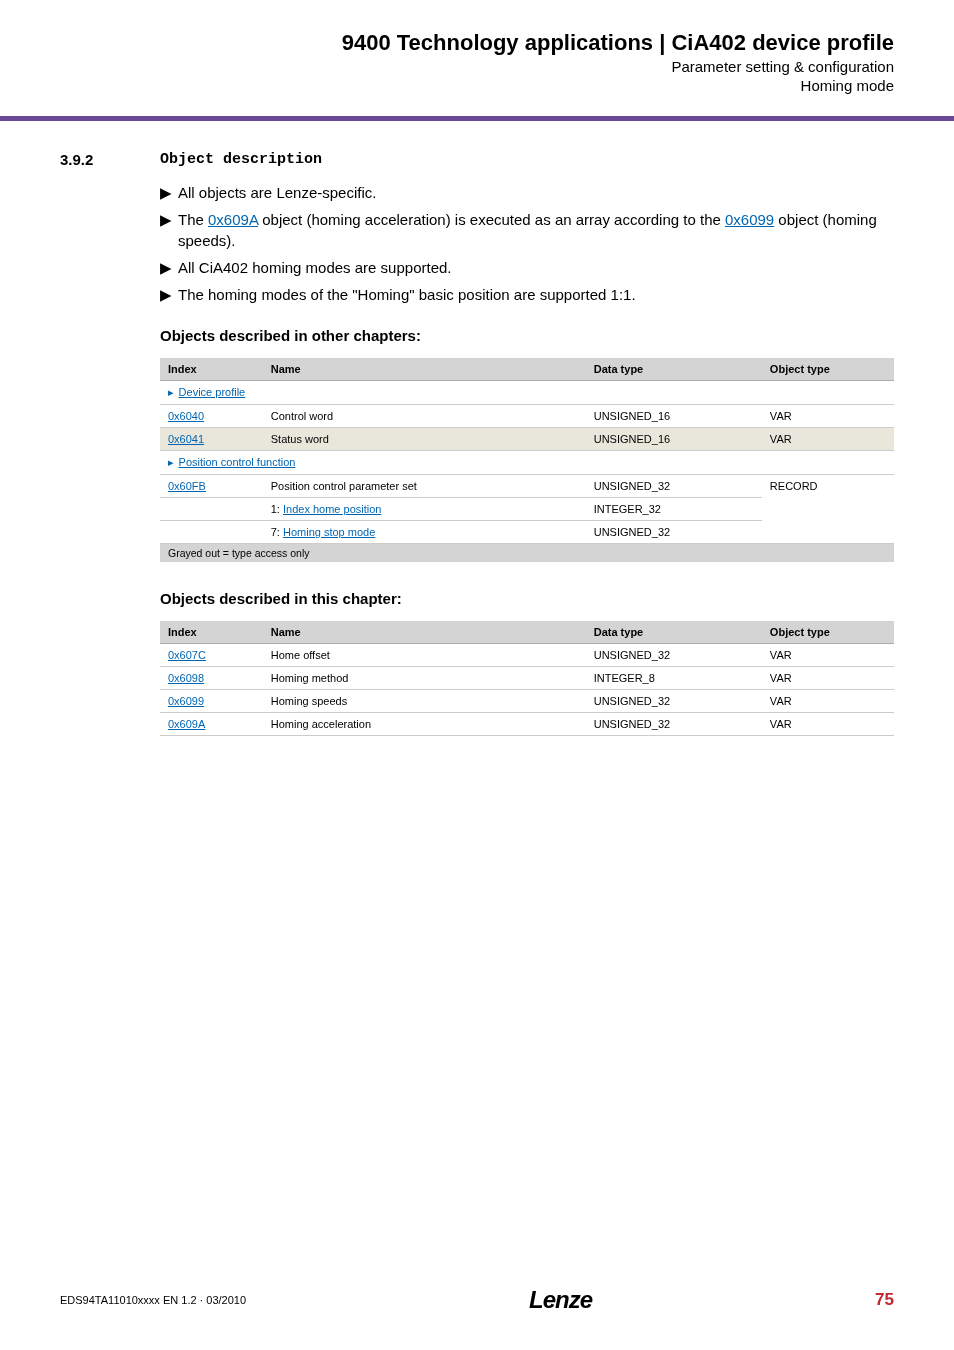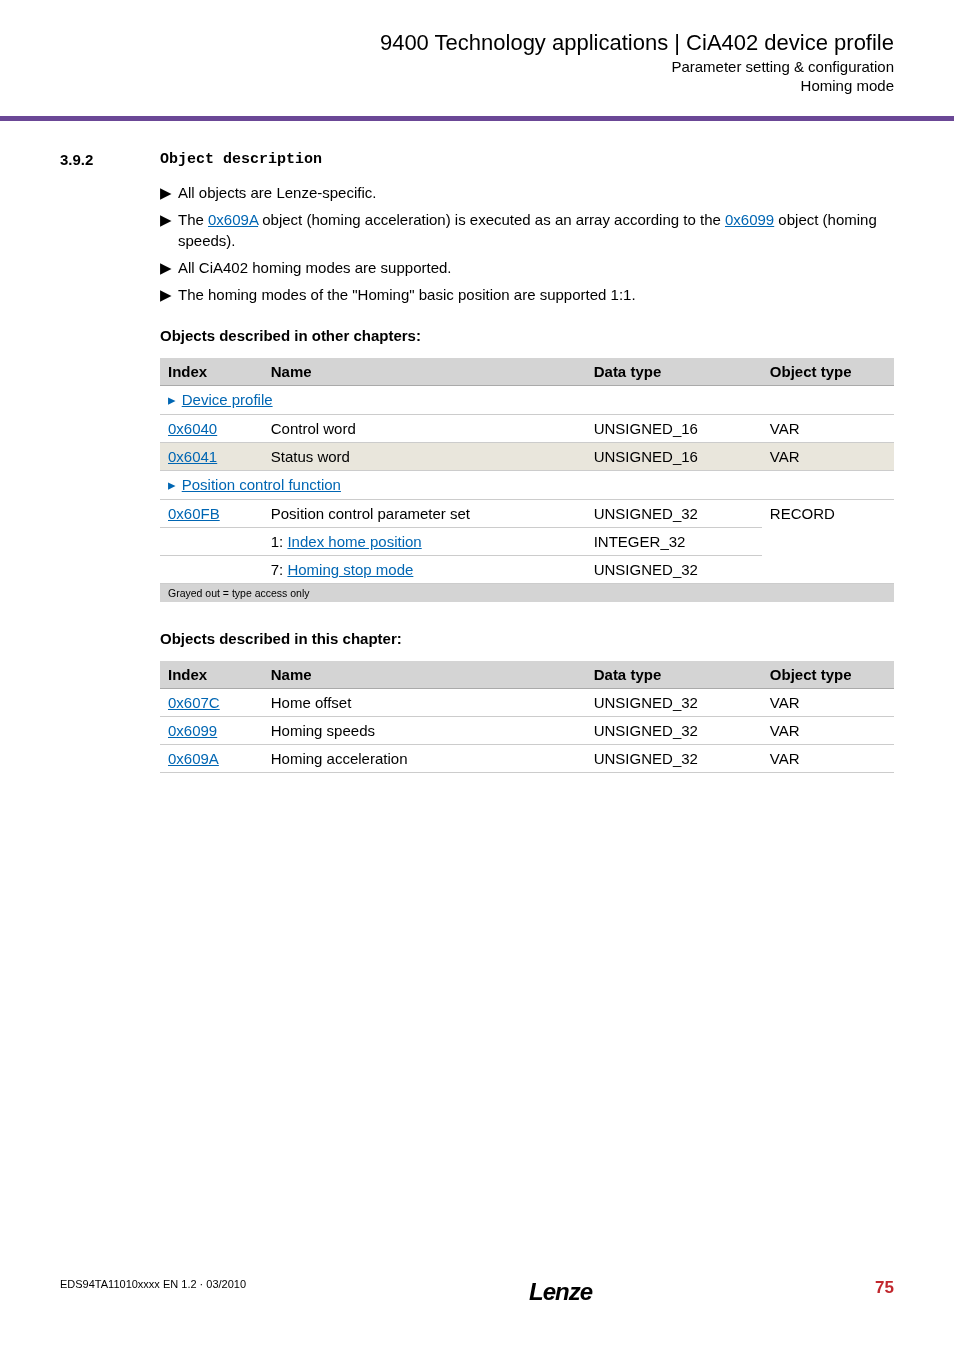--- a/index.html
+++ b/index.html
@@ -10,21 +10,21 @@
     background: #fff;
     color: #000;
     position: relative;
   }
   .header {
     padding: 30px 60px 10px 60px;
     text-align: right;
   }
   .header-title {
     font-size: 22px;
-    font-weight: normal;
+    font-weight: bold;
     color: #000;
   }
   .header-sub {
     font-size: 15px;
     color: #000;
     margin-top: 2px;
     text-align: right;
   }
   .purple-bar {
     height: 5px;
@@ -70,21 +70,21 @@
     margin-left: 100px;
     font-weight: bold;
     font-size: 15px;
     margin-bottom: 14px;
     margin-top: 8px;
   }
   table {
     margin-left: 100px;
     width: calc(100% - 100px);
     border-collapse: collapse;
-    font-size: 15px;
+    font-size: 11px;
     margin-bottom: 10px;
   }
   th {
     background: #d4d4d4;
     text-align: left;
     padding: 5px 8px;
     font-weight: bold;
     border-bottom: 1px solid #aaa;
   }
   td {
@@ -110,26 +110,27 @@
     padding: 3px 8px;
     margin-top: -10px;
     margin-bottom: 28px;
   }
   .col-index { width: 14%; }
   .col-name  { width: 44%; }
   .col-dtype { width: 24%; }
   .col-otype { width: 18%; }
   .footer {
     position: absolute;
-    bottom: 44px;
+    bottom: 36px;
     left: 0;
     width: 100%;
     padding: 0 60px;
     display: flex;
     justify-content: space-between;
+    align-items: center;
     font-size: 11px;
     margin-top: 41px;
   }
   .footer-logo {
     font-size: 24px;
     font-weight: bold;
     letter-spacing: -1px;
     font-style: italic;
   }
   .footer-page {
@@ -238,20 +239,26 @@
       </tr>
     </thead>
     <tbody>
       <tr>
         <td><a class="link">0x607C</a></td>
         <td>Home offset</td>
         <td>UNSIGNED_32</td>
         <td>VAR</td>
       </tr>
       <tr>
+        <td><a class="link">0x6098</a></td>
+        <td>Homing method</td>
+        <td>INTEGER_8</td>
+        <td>VAR</td>
+      </tr>
+      <tr>
         <td><a class="link">0x6099</a></td>
         <td>Homing speeds</td>
         <td>UNSIGNED_32</td>
         <td>VAR</td>
       </tr>
       <tr>
         <td><a class="link">0x609A</a></td>
         <td>Homing acceleration</td>
         <td>UNSIGNED_32</td>
         <td>VAR</td>

